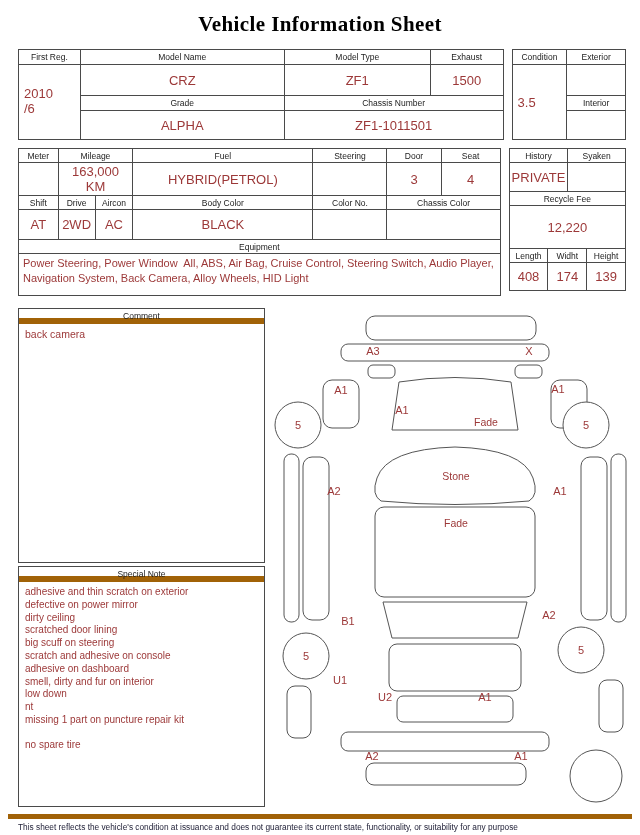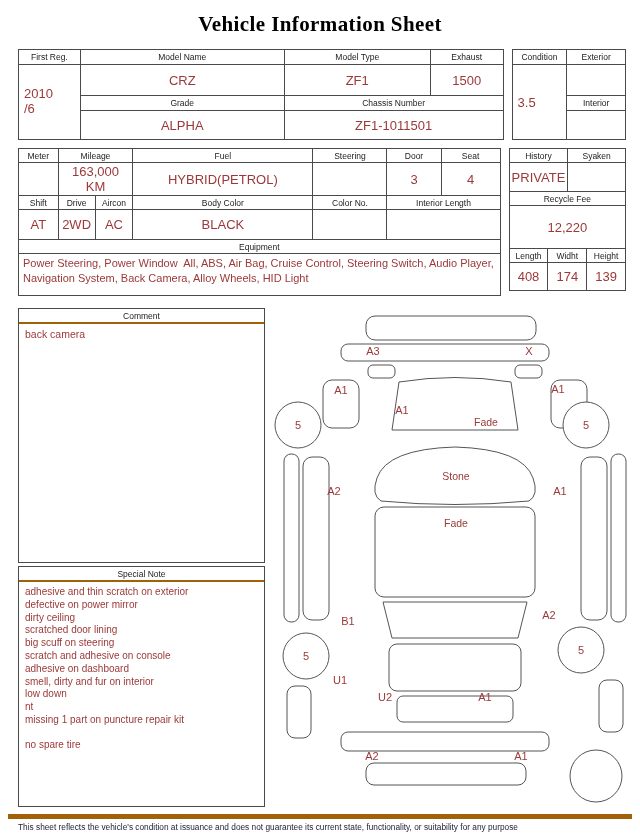--- a/index.html
+++ b/index.html
@@ -21,21 +21,21 @@
   .fs19{font-size:19px}.fs15{font-size:15px}.fs14{font-size:14px}.fs13{font-size:13px}
   .fs12{font-size:12px}.fs10{font-size:10px}.fs9{font-size:9.5px}
   .ta-l{text-align:left!important;padding-left:5px!important}
   .pre{white-space:pre-line;line-height:1.15}
   td.equip{color:#9c3838;font-size:11px;text-align:left;vertical-align:top;padding:2px 4px;line-height:1.32;white-space:pre-wrap}
   .rcol{display:flex;flex-direction:column}
   .rcol table+table{margin-top:-1px}
   .main{display:flex;gap:6px;margin:12px 0 0 18px}
   .leftcol{width:247px;flex:none}
   .box{border:1px solid #4a4a4a;background:#fff}
-  .box-header{border-bottom:2px solid #a16207;font-size:8.5px;text-align:center;height:15px;line-height:14px;color:#222}
+  .box-header{border-bottom:6px solid #a16207;font-size:8.5px;text-align:center;height:15px;line-height:14px;color:#222}
   .comment-content{height:238px;padding:4px 6px;font-size:10.5px;color:#9c3838}
   .note-box{margin-top:3px}
   .notes{height:224px;padding:4px 6px;font-size:10px;line-height:1.28;color:#9c3838}
   .note{min-height:12.5px;white-space:nowrap}
   .diagram{flex:1}
   .diagram svg{display:block}
   .shape rect,.shape path,.shape circle{fill:#fff;stroke:#555;stroke-width:1}
   .lbl text{fill:#9c3838;font-size:11px;text-anchor:middle;font-family:"Liberation Sans",sans-serif}
   .lbl text.sm{font-size:10.5px}
   .footer{margin:7px 8px 0;border-top:5px solid #a16207;padding:3px 10px 0;font-size:8.3px;color:#23233a}
@@ -131,21 +131,21 @@
         <td class="val"></td>
         <td class="val fs14">3</td>
         <td class="val fs14">4</td>
       </tr>
       <tr class="h2">
         <th>Shift</th>
         <th>Drive</th>
         <th>Aircon</th>
         <th>Body Color</th>
         <th>Color No.</th>
-        <th colspan="2">Interior Length</th>
+        <th colspan="2">Chassis Color</th>
       </tr>
       <tr class="v3">
         <td class="val fs12">AT</td>
         <td class="val fs12">2WD</td>
         <td class="val fs12">AC</td>
         <td class="val fs13">BLACK</td>
         <td class="val"></td>
         <td colspan="2" class="val"></td>
       </tr>
       <tr class="h2">

